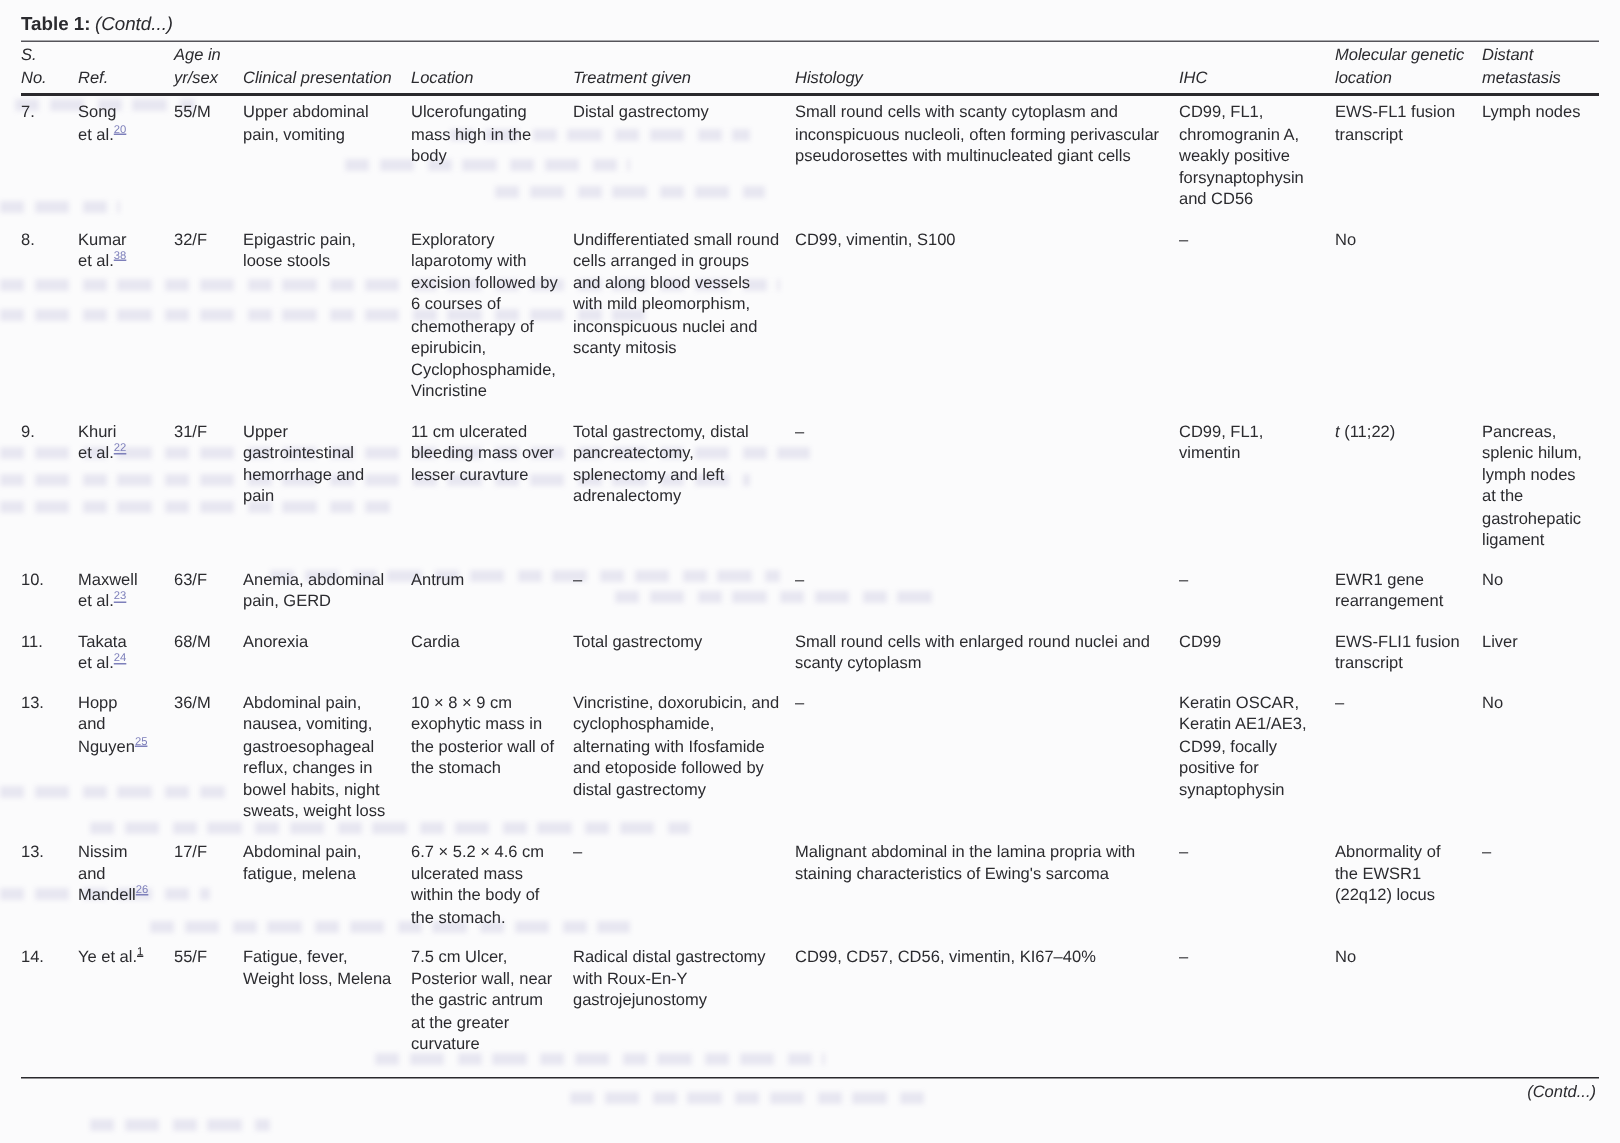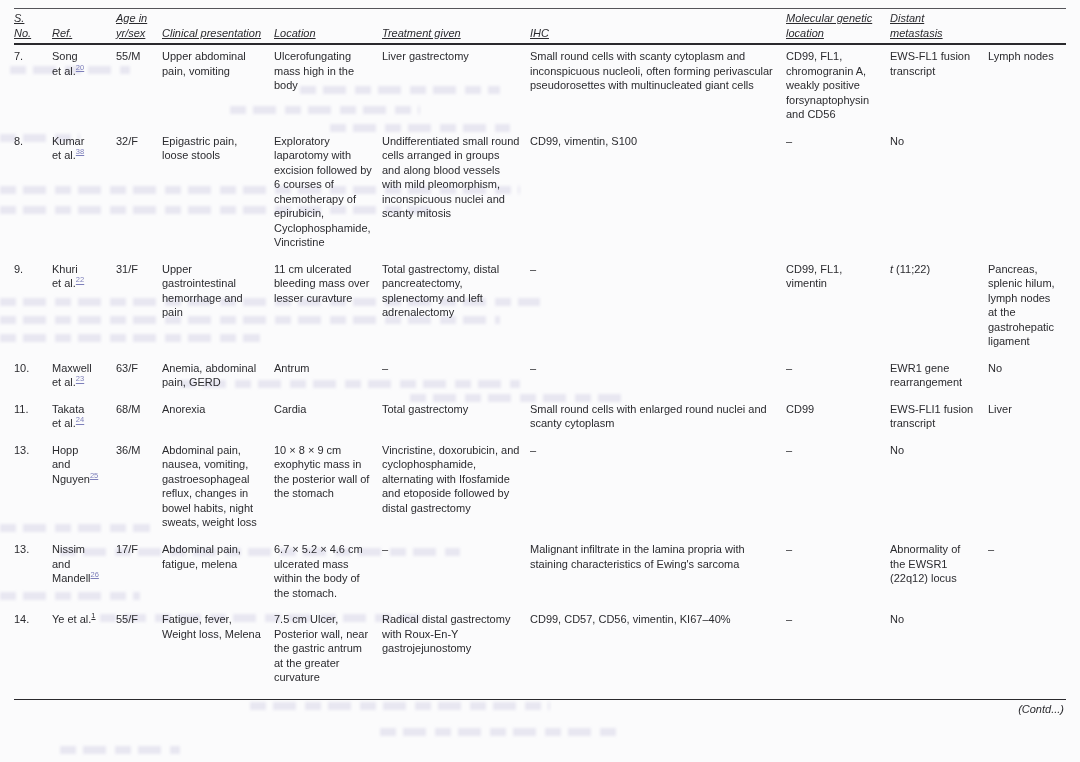--- a/index.html
+++ b/index.html
@@ -14,21 +14,21 @@
   .title{font-size:12.5px;line-height:16px;margin-bottom:3px;}
   .title .b{font-weight:bold;}
   .title .i{font-style:italic;margin-left:3px;}
   .rule-thin{border-top:1.2px solid #55545a;height:0;}
   .grid{
     display:grid;
     grid-template-columns:38px 64px 46px 112px 108px 148px 256px 104px 98px 1fr;
     font-size:11px;line-height:1.32;
   }
   .header{border-bottom:2.5px solid #2a292d;padding-top:2px;padding-bottom:3px;margin-bottom:4px;}
-  .header .cell{font-style:italic;align-self:end;text-decoration:underline;}
+  .header .cell{font-style:italic;align-self:end;}
   .cell{padding-right:10px;}
   .row{padding-bottom:12px;}
   .row .cell{align-self:start;}
   .ln{display:block;}
   sup.refsup{
     color:var(--link-sup,#7d7fba);
     font-size:7.5px;line-height:0;vertical-align:super;text-decoration:underline;
   }
   sup.refsup.plain{color:inherit;}
   .ital{font-style:italic;}
@@ -61,45 +61,49 @@
 <div class="bleed" style="left:0px;top:524px;width:150px;"></div>
 <div class="bleed" style="left:60px;top:548px;width:400px;"></div>
 <div class="bleed" style="left:0px;top:592px;width:140px;"></div>
 <div class="bleed" style="left:100px;top:614px;width:320px;"></div>
 <div class="bleed" style="left:250px;top:702px;width:300px;"></div>
 <div class="bleed" style="left:380px;top:728px;width:240px;"></div>
 <div class="bleed" style="left:60px;top:746px;width:120px;"></div>
 
 <div class="page">
 
+  <div class="title">
+    <span class="b">Table 1:</span><span class="i">(Contd...)</span>
+  </div>
 
   <div class="rule-thin"></div>
 
   <div class="grid header">
     <div class="cell">S. No.</div>
     <div class="cell">Ref.</div>
     <div class="cell">Age in yr/sex</div>
     <div class="cell">Clinical presentation</div>
     <div class="cell">Location</div>
     <div class="cell">Treatment given</div>
+    <div class="cell">Histology</div>
     <div class="cell">IHC</div>
     <div class="cell">Molecular genetic location</div>
     <div class="cell">Distant metastasis</div>
   </div>
 
   <div class="grid row">
     <div class="cell">7.</div>
     <div class="cell">
       <span class="ln">Song</span>
       <span class="ln"><span>et al.</span><sup class="refsup">20</sup></span>
     </div>
     <div class="cell">55/M</div>
     <div class="cell">Upper abdominal pain, vomiting</div>
     <div class="cell">Ulcerofungating mass high in the body</div>
-    <div class="cell">Liver gastrectomy</div>
+    <div class="cell">Distal gastrectomy</div>
     <div class="cell">Small round cells with scanty cytoplasm and inconspicuous nucleoli, often forming perivascular pseudorosettes with multinucleated giant cells</div>
     <div class="cell">CD99, FL1, chromogranin A, weakly positive forsynaptophysin and CD56</div>
     <div class="cell">EWS-FL1 fusion transcript</div>
     <div class="cell">Lymph nodes</div>
   </div>
 
   <div class="grid row">
     <div class="cell">8.</div>
     <div class="cell">
       <span class="ln">Kumar</span>
@@ -167,36 +171,37 @@
     <div class="cell">
       <span class="ln">Hopp</span>
       <span class="ln">and</span>
       <span class="ln"><span>Nguyen</span><sup class="refsup">25</sup></span>
     </div>
     <div class="cell">36/M</div>
     <div class="cell">Abdominal pain, nausea, vomiting, gastroesophageal reflux, changes in bowel habits, night sweats, weight loss</div>
     <div class="cell">10 × 8 × 9 cm exophytic mass in the posterior wall of the stomach</div>
     <div class="cell">Vincristine, doxorubicin, and cyclophosphamide, alternating with Ifosfamide and etoposide followed by distal gastrectomy</div>
     <div class="cell">–</div>
+    <div class="cell">Keratin OSCAR, Keratin AE1/AE3, CD99, focally positive for synaptophysin</div>
     <div class="cell">–</div>
     <div class="cell">No</div>
   </div>
 
   <div class="grid row">
     <div class="cell">13.</div>
     <div class="cell">
       <span class="ln">Nissim</span>
       <span class="ln">and</span>
       <span class="ln"><span>Mandell</span><sup class="refsup">26</sup></span>
     </div>
     <div class="cell">17/F</div>
     <div class="cell">Abdominal pain, fatigue, melena</div>
     <div class="cell">6.7 × 5.2 × 4.6 cm ulcerated mass within the body of the stomach.</div>
     <div class="cell">–</div>
-    <div class="cell">Malignant infiltrate in the lamina propria with staining characteristics of Ewing's sarcoma</div>
+    <div class="cell">Malignant abdominal in the lamina propria with staining characteristics of Ewing's sarcoma</div>
     <div class="cell">–</div>
     <div class="cell">Abnormality of the EWSR1 (22q12) locus</div>
     <div class="cell">–</div>
   </div>
 
   <div class="grid row">
     <div class="cell">14.</div>
     <div class="cell">
       <span class="ln"><span>Ye et al.</span><sup class="refsup plain">1</sup></span>
     </div>

